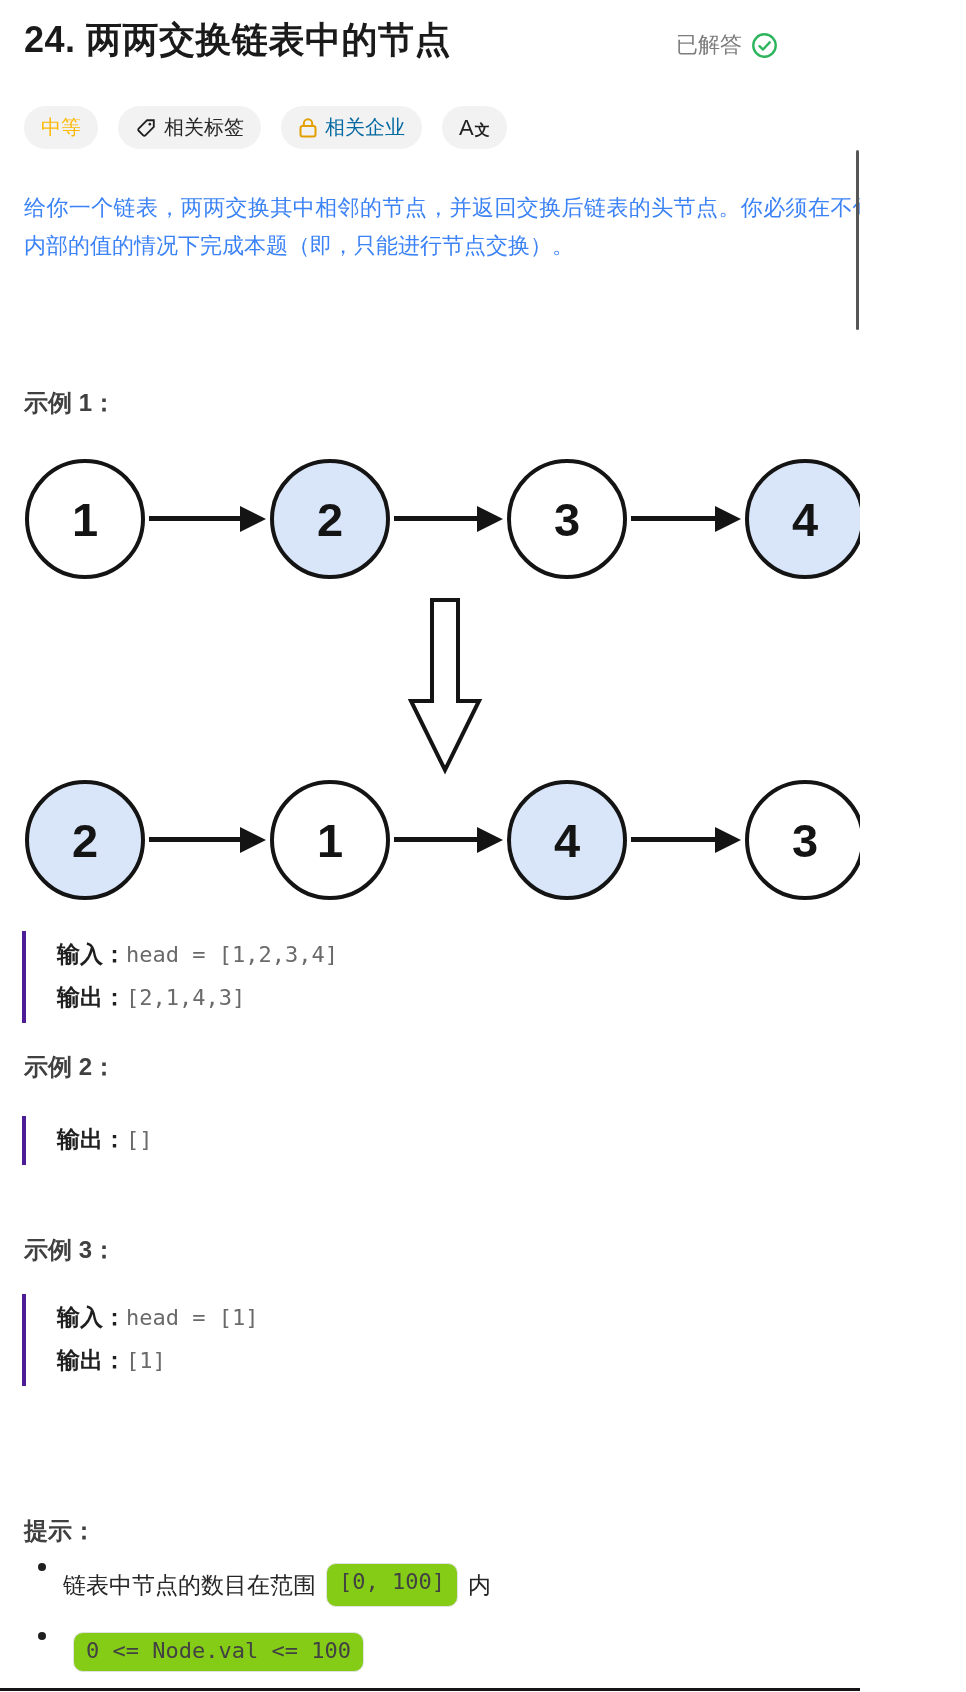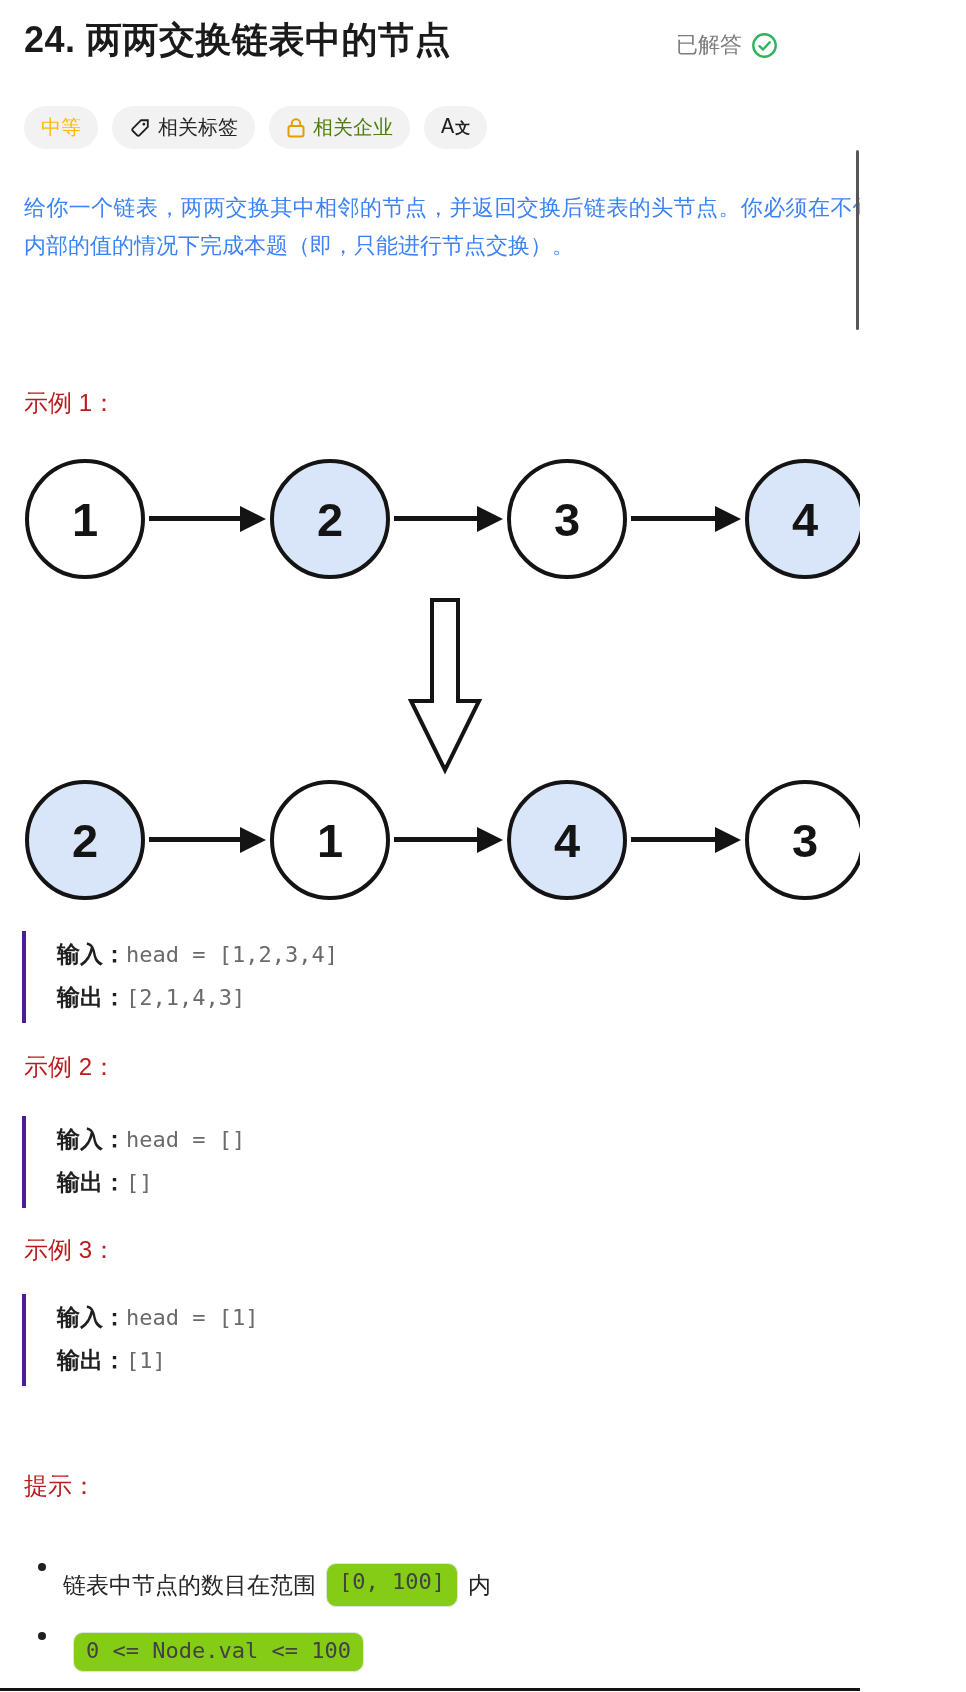--- a/index.html
+++ b/index.html
@@ -27,57 +27,57 @@
   .solved {
     right: 82px; top: 30px;
     display: flex; align-items: center; gap: 9px;
   }
   .solved-text { font-size: 22px; color: #7d7d7d; }
   .solved-icon { width: 27px; height: 27px; display: block; }
 
   
   .pills {
     left: 24px; top: 106px;
-    display: flex; align-items: flex-start; gap: 14px; font-family: Liberation Mono, monospace;
+    display: flex; align-items: flex-start; gap: 20px;
   }
   .pill {
     height: 43px;
     display: inline-flex; align-items: center; justify-content: center;
     gap: 7px;
     padding: 0 17px;
     background: #f2f2f3;
     border-radius: 22px;
     font-size: 20px;
     cursor: pointer;
     white-space: nowrap;
   }
   .pill-difficulty { color: #ffb800; }
   .pill-tags { color: #262626; }
-  .pill-companies { color: #4d7c0f; }
+  .pill-companies { color: #0369a1; }
   .pill-lang { color: #1f1f1f; }
   .pill-lang .lang-a { font-size: 22px; font-weight: 500; }
   .pill-lang .lang-wen { font-size: 15px; font-weight: 600; margin-left: 1px; }
   .pill svg { display: block; }
 
   
   .desc {
     left: 24px; top: 189px; width: 918px;
     font-size: 22px; line-height: 38px; color: #3b82f6;
     text-align: justify;
   }
 
   
   .section-h {
-    font-size: 24px; font-weight: 400; color: #b91c1c;
+    font-size: 24px; font-weight: 700; color: #404040;
     line-height: 30px; white-space: nowrap;
   }
   .h-ex1 { left: 24px; top: 388px; }
   .h-ex2 { left: 24px; top: 1052px; }
   .h-ex3 { left: 24px; top: 1235px; }
-  .h-hint { left: 24px; top: 1471px; }
+  .h-hint { left: 24px; top: 1516px; }
 
   
   .node {
     position: absolute;
     width: 120px; height: 120px;
     border: 4px solid #141414;
     border-radius: 50%;
     background: #ffffff;
     display: flex; align-items: center; justify-content: center;
     font-size: 47px; font-weight: 700; color: #141414;
@@ -265,23 +265,20 @@
       <span class="io-label">输入：</span><span class="io-value">head = [1,2,3,4]</span>
     </div>
     <div class="io-line">
       <span class="io-label">输出：</span><span class="io-value">[2,1,4,3]</span>
     </div>
   </div>
 
   <div class="abs section-h h-ex2">示例 2：</div>
   <div class="abs io-block b-ex2">
     <div class="io-line">
-      <span class="io-label">输入：</span><span class="io-value">head = []</span>
-    </div>
-    <div class="io-line">
       <span class="io-label">输出：</span><span class="io-value">[]</span>
     </div>
   </div>
 
   <div class="abs section-h h-ex3">示例 3：</div>
   <div class="abs io-block b-ex3">
     <div class="io-line">
       <span class="io-label">输入：</span><span class="io-value">head = [1]</span>
     </div>
     <div class="io-line">

